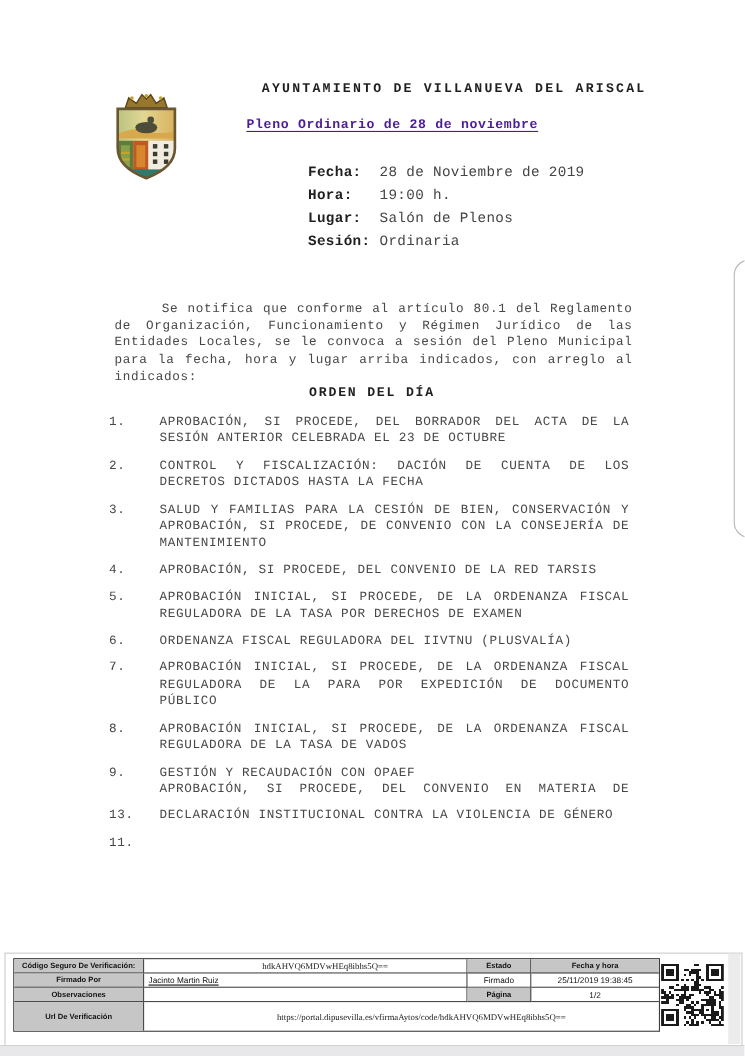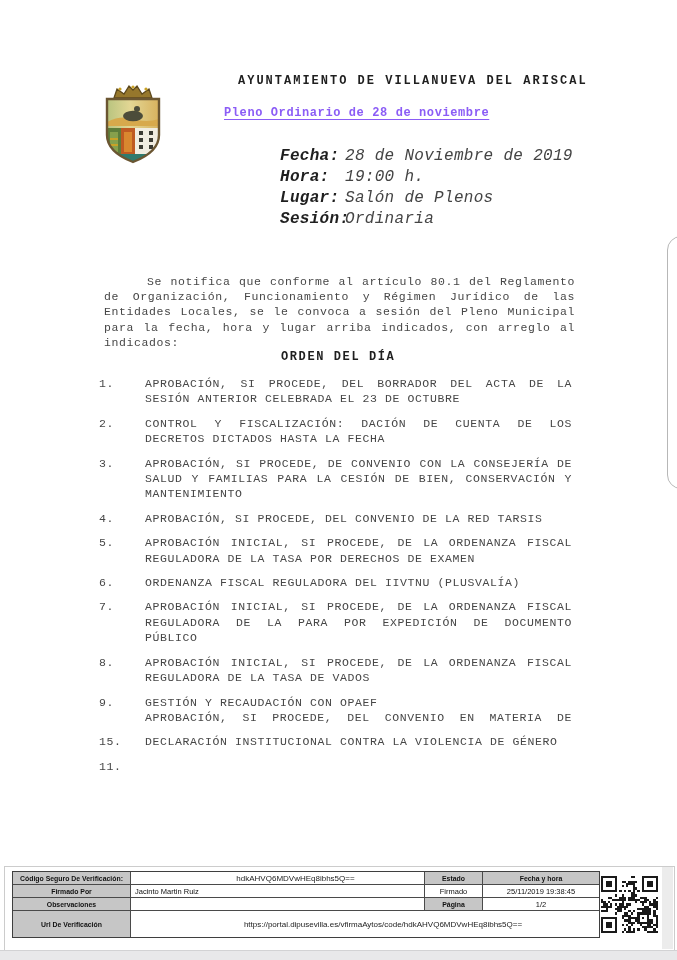--- a/index.html
+++ b/index.html
@@ -4,25 +4,25 @@
 <style>
   html,body{margin:0;padding:0;}
   body{background:#ffffff;font-family:"Liberation Mono","DejaVu Sans Mono",monospace;}
   .page{position:relative;width:677px;height:960px;background:#fff;overflow:hidden;color:#404040;}
 
   .abs{position:absolute;}
 
   
   .crest{left:96px;top:82px;width:74px;height:86px;}
   .org-name{left:224px;top:74px;font-size:12px;font-weight:bold;letter-spacing:2px;color:#1f1f1f;white-space:nowrap;margin-left:14px;}
-  .doc-title{left:224px;top:106px;font-size:12px;font-weight:bold;letter-spacing:0.6px;color:#8b5cf6;
+  .doc-title{left:224px;top:106px;font-size:12px;font-weight:bold;letter-spacing:0.6px;color:#4c1d95;
              text-decoration:underline;text-underline-offset:3px;white-space:nowrap;}
 
   
-  .meta{left:280px;top:146px;font-size:16px;letter-spacing:0.3px;font-style:italic;}
+  .meta{left:280px;top:146px;font-size:13px;letter-spacing:0.3px;}
   .meta-row{display:flex;height:21px;line-height:21px;white-space:nowrap;}
   .m-label{width:65px;font-weight:bold;color:#1f1f1f;}
   .m-value{color:#444;}
 
   
   .intro{left:104px;top:250px;width:471px;font-size:11.5px;line-height:15.2px;letter-spacing:0.6px;color:#474747;margin-top:24px;}
   .intro .jline:first-child{text-indent:43px;}
 
   .jline{display:block;text-align:justify;text-align-last:justify;white-space:normal;}
   .jline.last{text-align-last:left;}
@@ -44,22 +44,22 @@
   .sig-table{left:12px;top:871px;width:586px;display:grid;
              grid-template-columns:118px 294px 58px 116px;
              grid-template-rows:13px 13px 13px 26px;
              border:1.5px solid #3f3f3f;box-sizing:content-box;
              font-family:"Liberation Sans","DejaVu Sans",sans-serif;font-size:7.5px;color:#111;}
   .cell{border-right:1px solid #4a4a4a;border-bottom:1px solid #4a4a4a;
         display:flex;align-items:center;justify-content:center;overflow:hidden;white-space:nowrap;}
   .cell.lastcol{border-right:none;}
   .cell.lastrow{border-bottom:none;}
   .cell.gray{background:#c6c6c6;font-weight:bold;font-size:6.9px;}
-  .cell.left{justify-content:flex-start;padding-left:4px;}
-  .cell.mono{font-family:Liberation Sans, sans-serif;font-size:8px;color:#222;padding-left:36px;}
+  .cell.left{justify-content:flex-start;padding-left:4px;text-decoration:underline;}
+  .cell.mono{font-family:Liberation Serif, serif;font-size:8px;color:#222;padding-left:36px;}
   .cell.span3{grid-column:2 / 5;}
   .qr{left:601px;top:876px;width:57px;height:57px;}
 
   .bottom-band{left:0;top:950px;width:677px;height:10px;background:#e8e8ea;border-top:1px solid #d2d2d4;}
 </style>
 </head>
 <body>
 
 <div class="page">
 
@@ -153,22 +153,22 @@
         <span class="a-num">2.</span>
         <span class="a-body">
           <div class="jline">CONTROL Y FISCALIZACIÓN: DACIÓN DE CUENTA DE LOS</div>
           <div class="jline last">DECRETOS DICTADOS HASTA LA FECHA</div>
         </span>
       </div>
 
       <div class="agenda-item">
         <span class="a-num">3.</span>
         <span class="a-body">
+          <div class="jline">SALUD Y FAMILIAS PARA LA CESIÓN DE BIEN, CONSERVACIÓN Y</div>
           <div class="jline">APROBACIÓN, SI PROCEDE, DE CONVENIO CON LA CONSEJERÍA DE</div>
-          <div class="jline">SALUD Y FAMILIAS PARA LA CESIÓN DE BIEN, CONSERVACIÓN Y</div>
           <div class="jline last">MANTENIMIENTO</div>
         </span>
       </div>
 
       <div class="agenda-item">
         <span class="a-num">4.</span>
         <span class="a-body">
           <div class="jline last">APROBACIÓN, SI PROCEDE, DEL CONVENIO DE LA RED TARSIS</div>
         </span>
       </div>
@@ -207,21 +207,21 @@
 
       <div class="agenda-item">
         <span class="a-num">9.</span>
         <span class="a-body">
           <div class="jline last">GESTIÓN Y RECAUDACIÓN CON OPAEF</div>
           <div class="jline">APROBACIÓN, SI PROCEDE, DEL CONVENIO EN MATERIA DE</div>
         </span>
       </div>
 
       <div class="agenda-item">
-        <span class="a-num">15.</span>
+        <span class="a-num">13.</span>
         <span class="a-body">
           <div class="jline last">DECLARACIÓN INSTITUCIONAL CONTRA LA VIOLENCIA DE GÉNERO</div>
         </span>
       </div>
 
       <div class="agenda-item">
         <span class="a-num">11.</span>
         <span class="a-body"></span>
       </div>
     </div>

